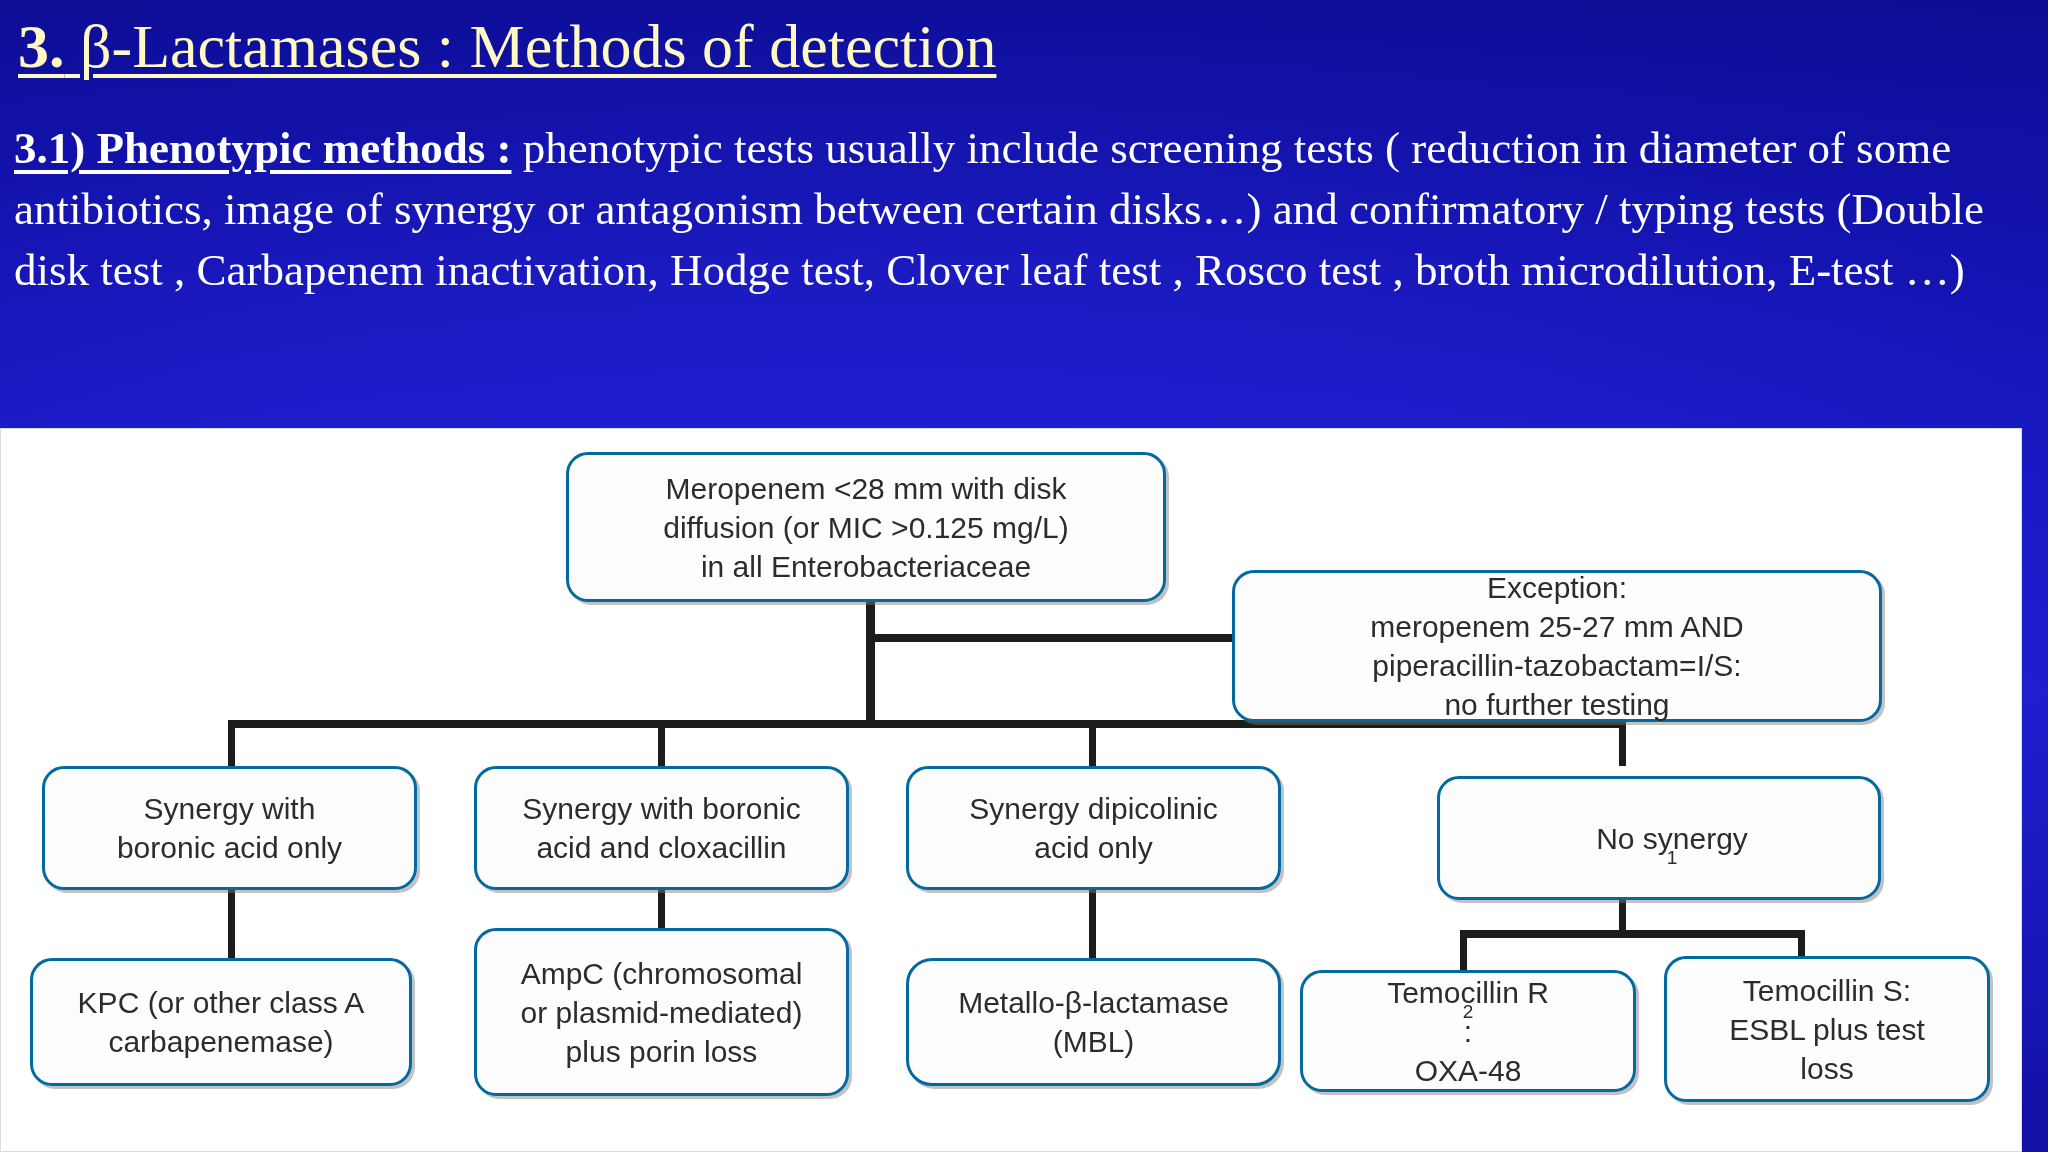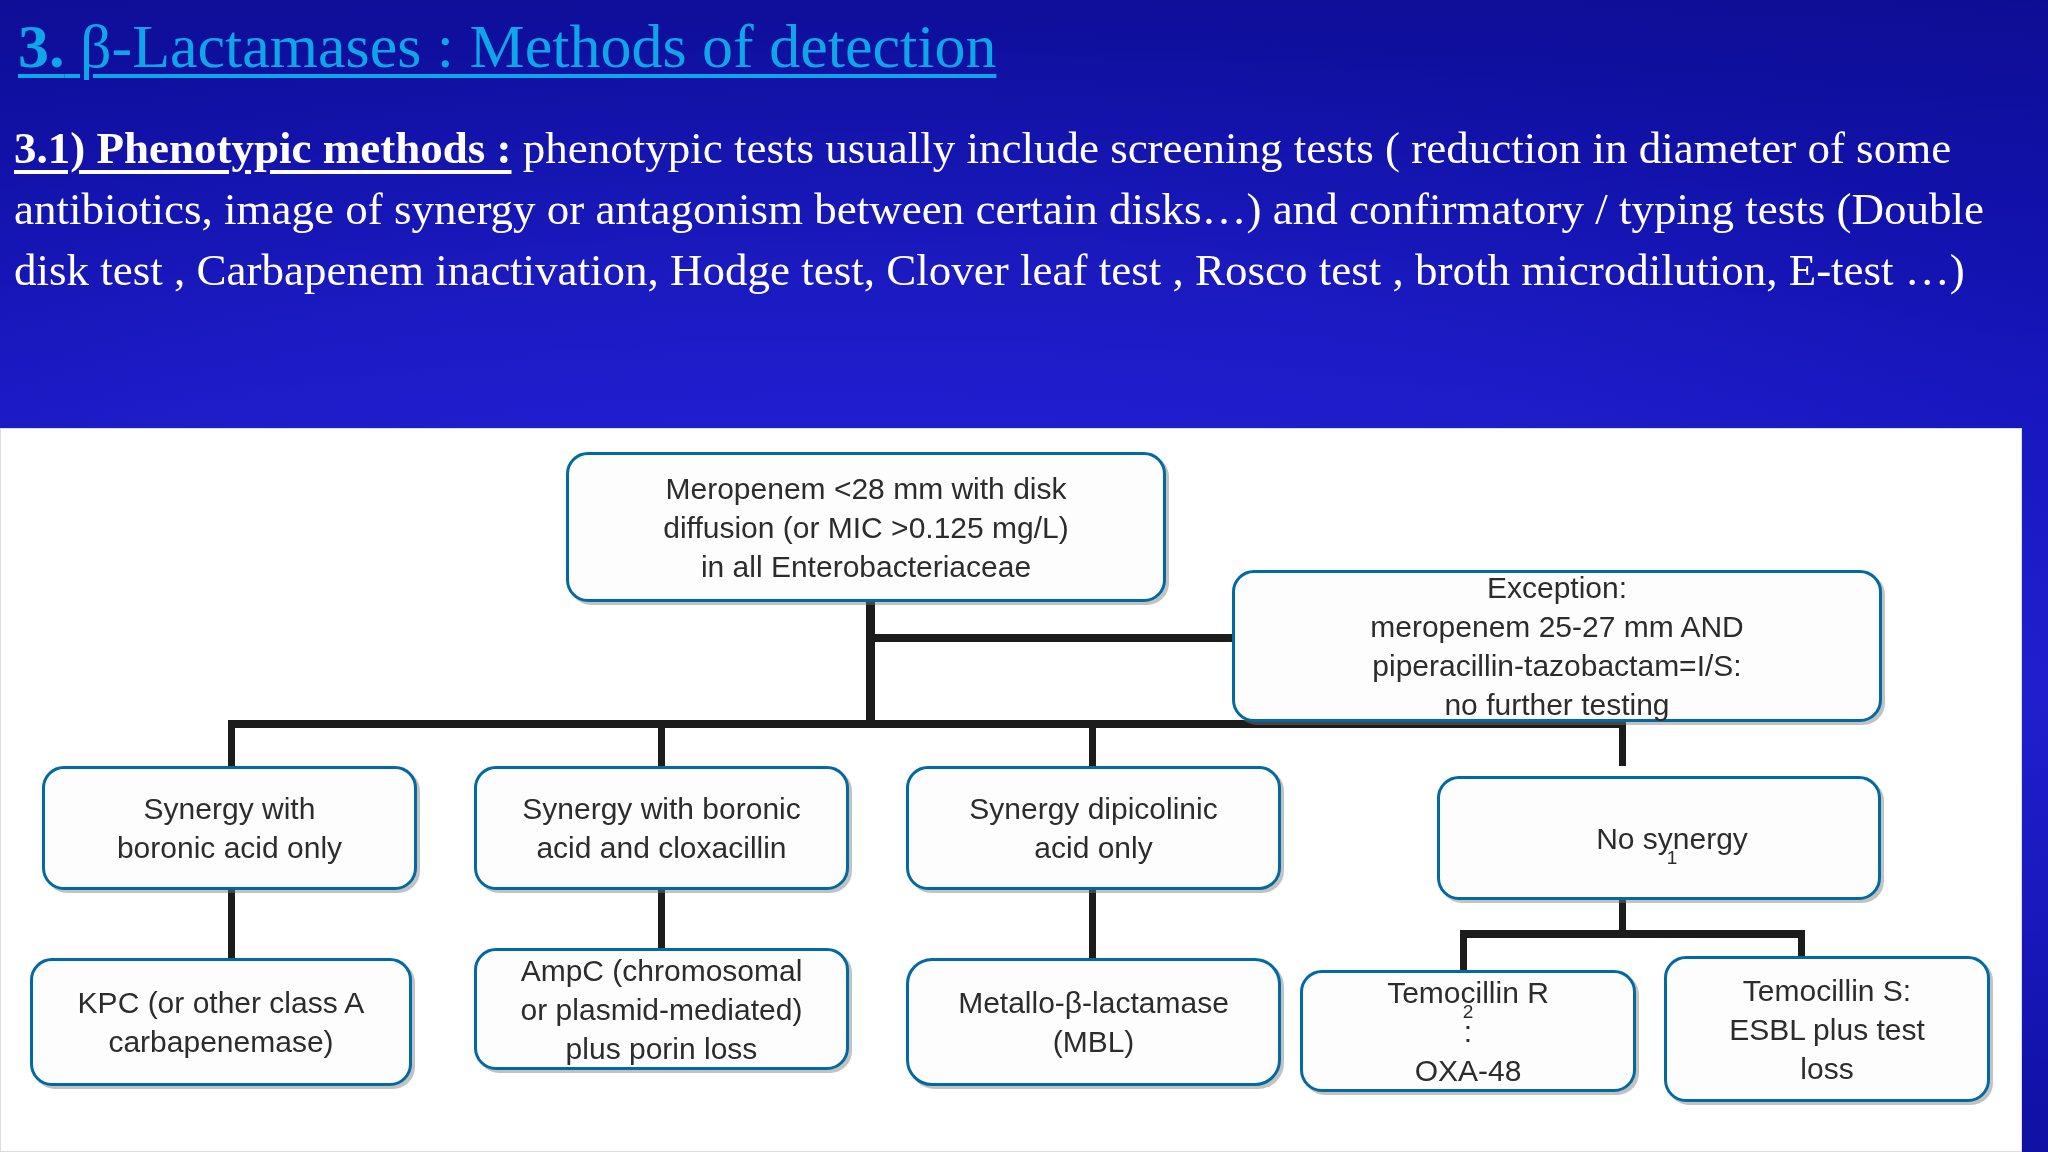--- a/index.html
+++ b/index.html
@@ -14,21 +14,21 @@
   .bluebg{
     position:absolute;left:0;top:0;width:2048px;height:1152px;
     background:
       radial-gradient(120% 90% at 42% 58%, #1717b4 0%, #12128f 38%, #0a0a72 62%, #07075e 100%),
       linear-gradient(180deg,#05054a 0%, #0b0b82 35%, #111199 60%, #07075c 100%);
     background-blend-mode:screen, normal;
   }
 
   .titlewrap{position:absolute;left:18px;top:10px;width:1990px;}
   .title{
-    font-size:62px;line-height:72px;color:#0ea5e9;font-weight:400;
+    font-size:62px;line-height:72px;color:#fef9c3;font-weight:400;
     letter-spacing:0px;white-space:nowrap;
   }
   .title .num{font-weight:700;}
   .u{ text-decoration:underline; text-underline-offset:7px; text-decoration-thickness:4px;}
 
   .para{
     position:absolute;left:14px;top:118px;width:2000px;
     font-size:45px;line-height:61px;color:#ffffff;font-weight:400;
     text-align:left;
   }
@@ -148,21 +148,21 @@
         </div>
       </div>
 
       <div class="box" style="left:30px;top:530px;width:382px;height:128px;">
         <div>
           <span>KPC (or other class A</span>
           <span>carbapenemase)</span>
         </div>
       </div>
 
-      <div class="box" style="left:474px;top:520px;width:375px;height:122px;">
+      <div class="box" style="left:474px;top:500px;width:375px;height:168px;">
         <div>
           <span>AmpC (chromosomal</span>
           <span>or plasmid-mediated)</span>
           <span>plus porin loss</span>
         </div>
       </div>
 
       <div class="box" style="left:906px;top:530px;width:375px;height:128px;border-radius:26px;">
         <div>
           <span>Metallo-β-lactamase</span>

